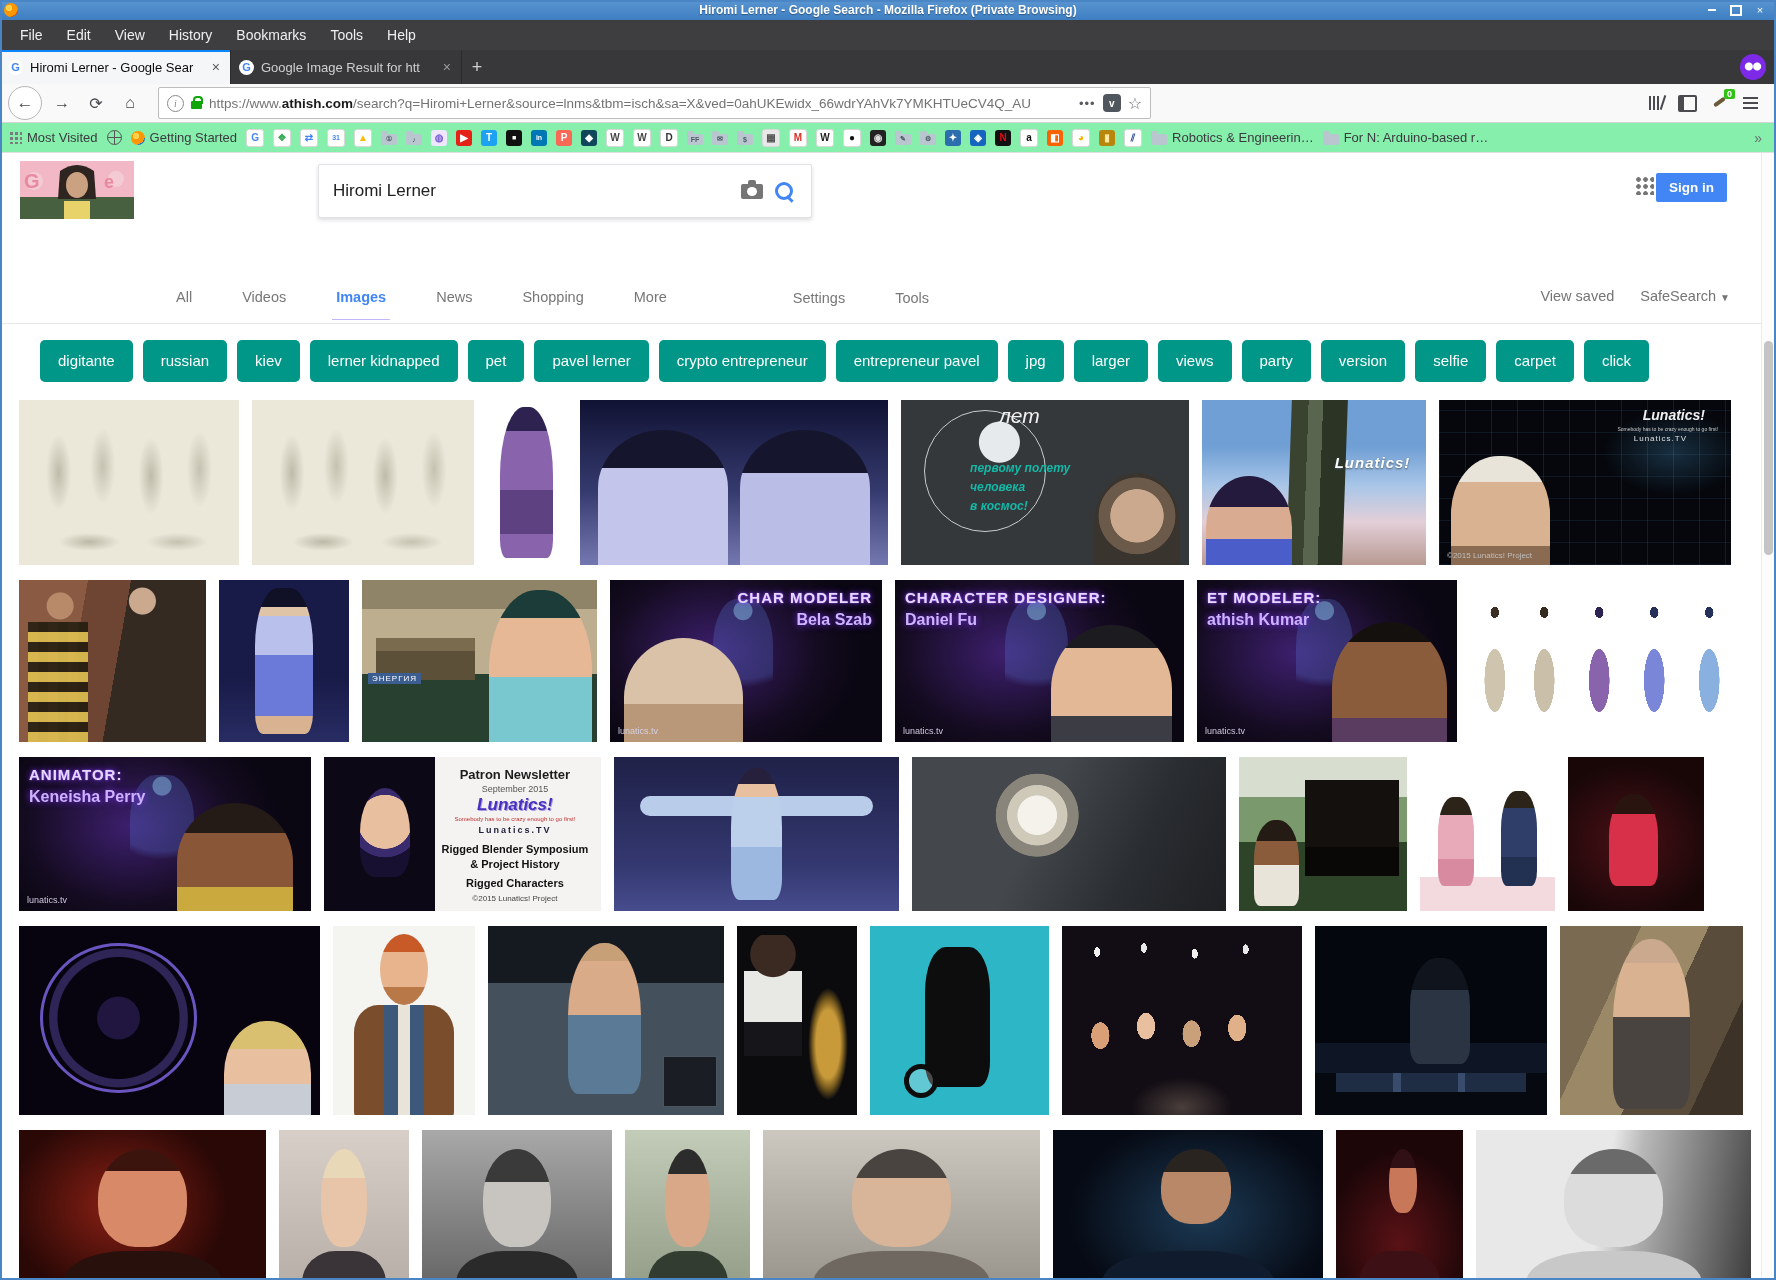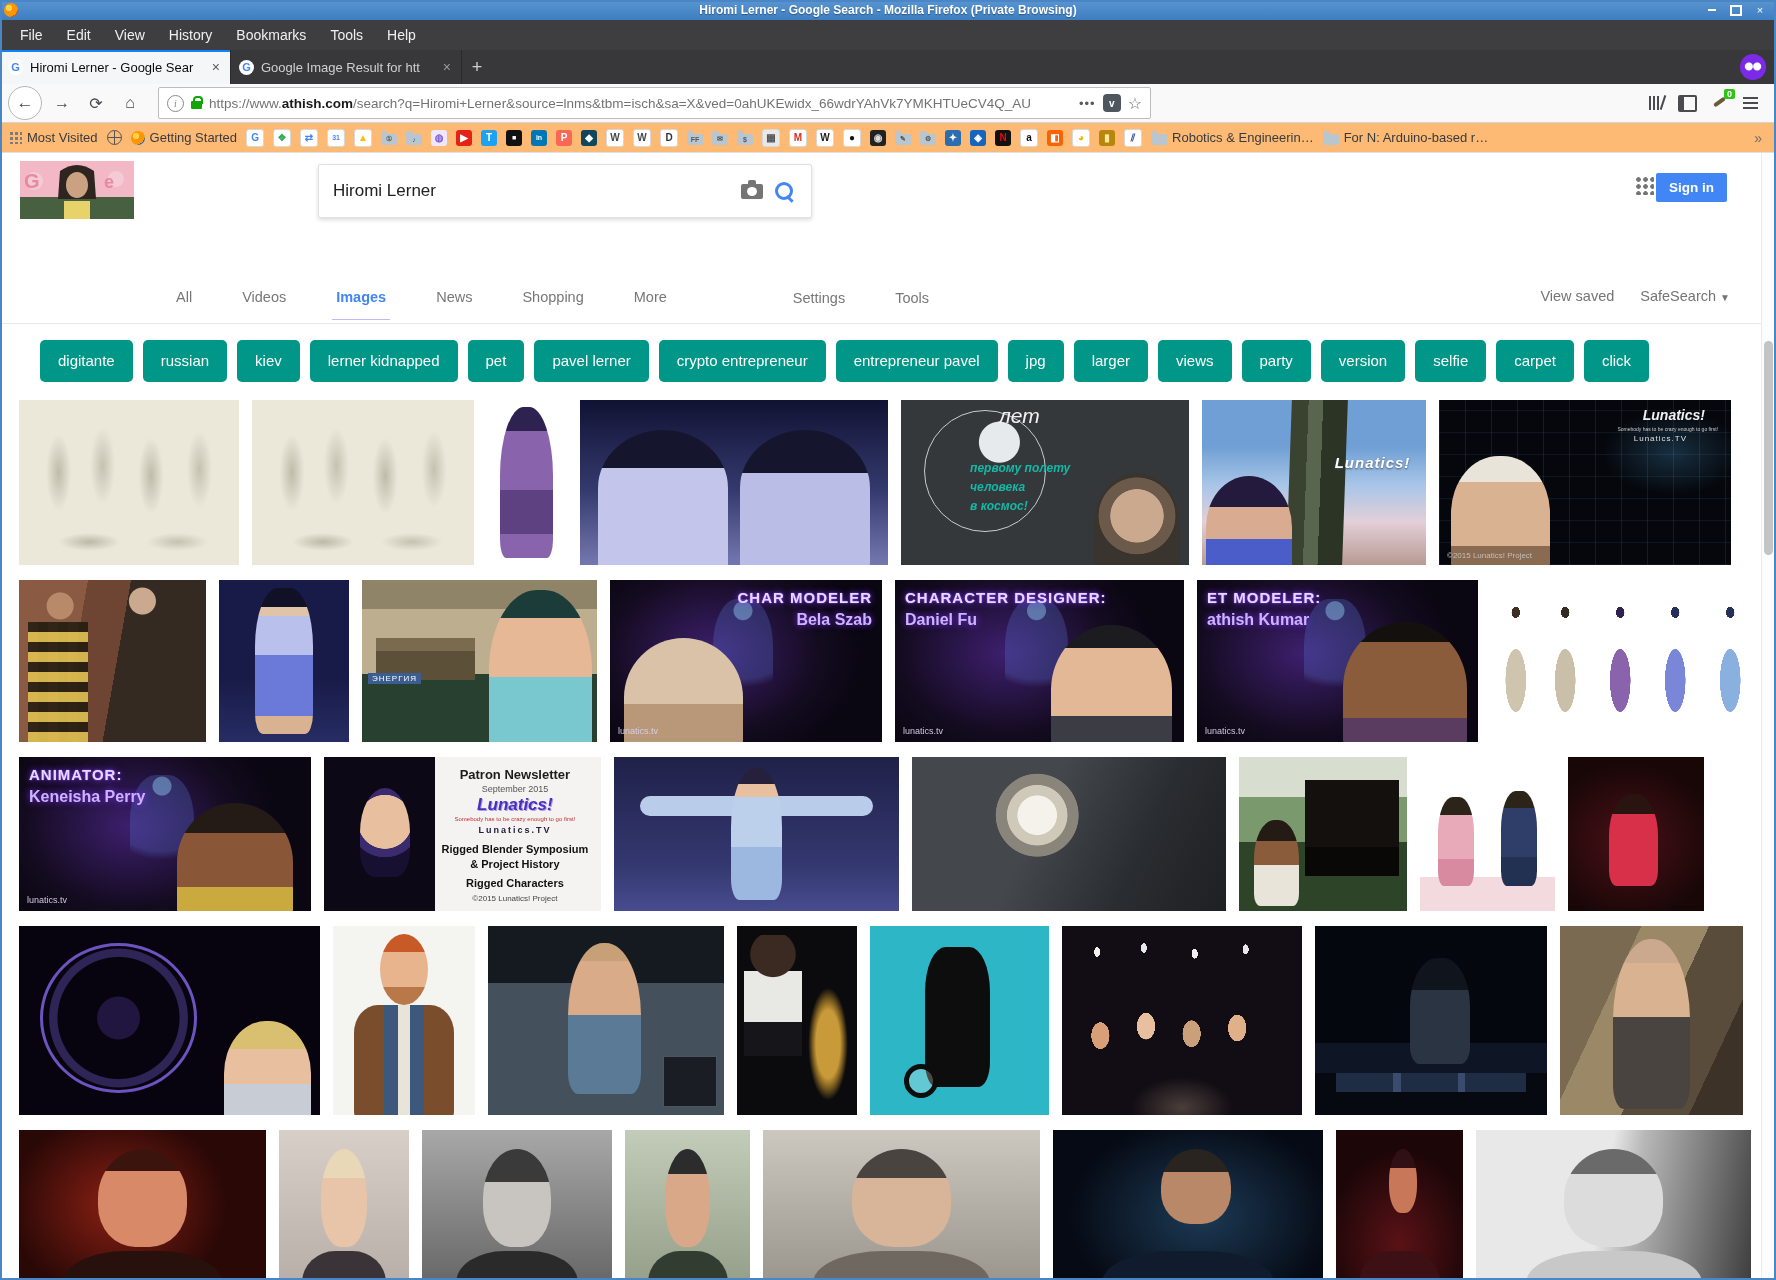--- a/index.html
+++ b/index.html
@@ -46,21 +46,21 @@
 .lib{width:16px;height:16px;position:relative;cursor:pointer}
 .lib::before{content:"";position:absolute;left:1px;top:1px;width:2px;height:14px;background:#4a4a4f;box-shadow:4px 0 0 #4a4a4f,8px 0 0 #4a4a4f}
 .lib::after{content:"";position:absolute;right:0px;top:0px;width:2px;height:15px;background:#4a4a4f;transform:rotate(18deg)}
 .sidebar-ic{width:15px;height:13px;border:2px solid #4a4a4f;border-radius:2px;position:relative;cursor:pointer}
 .sidebar-ic::before{content:"";position:absolute;left:0;top:0;bottom:0;width:4px;background:#4a4a4f}
 .quill{position:relative;width:18px;height:18px;cursor:pointer}
 .quill::before{content:"";position:absolute;left:2px;top:6px;width:13px;height:4px;background:#6a5a3a;border-radius:2px;transform:rotate(-35deg)}
 .qbadge{position:absolute;top:-5px;right:-6px;background:#30c214;color:#fff;font-size:9px;font-weight:bold;padding:0 3px;border-radius:2px}
 .hamb{width:15px;height:2px;background:#4a4a4f;box-shadow:0 5px 0 #4a4a4f,0 10px 0 #4a4a4f;margin-top:-10px;cursor:pointer}
 
-.bmbar{height:29px;background:#fdba74;border-bottom:1px solid #e0e0e2;display:flex;align-items:center;gap:9px;padding:0 10px;font-size:13px;color:#3a3a3e;overflow:hidden}
+.bmbar{height:29px;background:#86efac;border-bottom:1px solid #e0e0e2;display:flex;align-items:center;gap:9px;padding:0 10px;font-size:13px;color:#3a3a3e;overflow:hidden}
 .bmitem{display:flex;align-items:center;gap:5px;cursor:pointer;white-space:nowrap}
 .gridic{width:12px;height:12px;background:radial-gradient(circle,#7a7a7f 1.4px,transparent 1.9px) -1px -1px/5px 5px}
 .globe{width:13px;height:13px;border:1.5px solid #555;border-radius:50%;background:linear-gradient(90deg,transparent 0 45%,#555 45% 55%,transparent 55%),linear-gradient(0deg,transparent 0 45%,#555 45% 55%,transparent 55%)}
 .fxsm{width:14px;height:14px;border-radius:50%;background:radial-gradient(circle at 35% 35%,#ffd24a 0 24%,#ff9500 25% 68%,#2a6bb5 69%)}
 .fav{width:16px;height:16px;border-radius:3px;display:flex;align-items:center;justify-content:center;font-size:10px;font-weight:bold;cursor:pointer;flex:0 0 auto}
 .fav.sm{font-size:7px}
 .fld{width:16px;height:11px;background:#b9c6cf;border-radius:1px 2px 2px 2px;position:relative;margin-top:3px;display:flex;align-items:center;justify-content:center;font-size:7px;color:#4a5a64;font-weight:bold;cursor:pointer;flex:0 0 auto}
 .fld::before{content:"";position:absolute;top:-3px;left:0;width:7px;height:3px;background:#b9c6cf;border-radius:2px 2px 0 0}
 .chev{color:#6a6a6f;font-size:14px;margin-left:auto;cursor:pointer;padding-right:4px}
 
@@ -409,21 +409,21 @@
         <div class="thumb k-glow k-cm" style="width: 272px;">
           <span class="ov t-gr1">CHAR MODELER</span>
           <span class="ov t-gr2">Bela Szab</span>
           <span class="ov t-wm">lunatics.tv</span>
         </div>
         <div class="thumb k-glow k-cd" style="width: 289px;">
           <span class="ov t-gl1">CHARACTER DESIGNER:</span>
           <span class="ov t-gl2">Daniel Fu</span>
           <span class="ov t-wm">lunatics.tv</span>
         </div>
-        <div class="thumb k-glow k-sm" style="width: 281px;">
+        <div class="thumb k-glow k-sm" style="width: 260px;">
           <span class="ov t-gl1">ET MODELER:</span>
           <span class="ov t-gl2">athish Kumar</span>
           <span class="ov t-wm">lunatics.tv</span>
         </div>
         <div class="thumb k-lineup" style="width: 275px;"></div>
       </div>
       <div class="grow" style="height: 154px;">
         <div class="thumb k-glow k-anim" style="width: 292px;">
           <span class="ov t-gl1">ANIMATOR:</span>
           <span class="ov t-gl2">Keneisha Perry</span>

